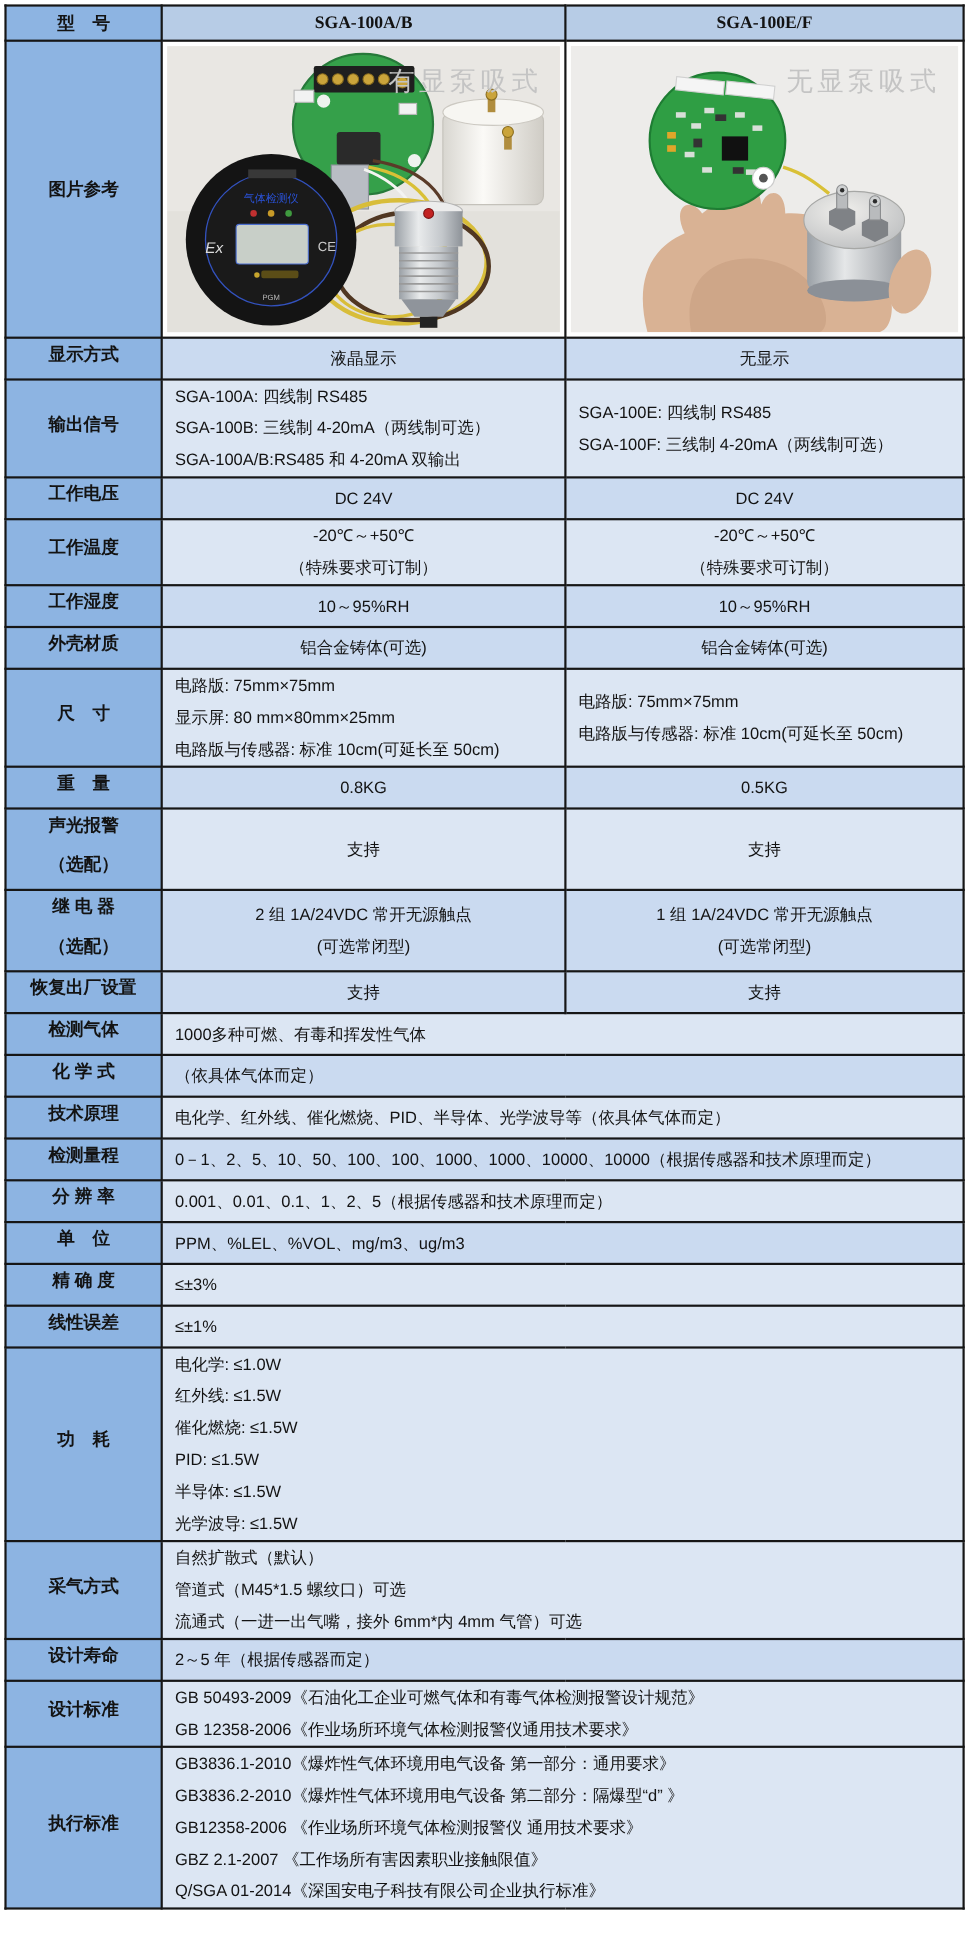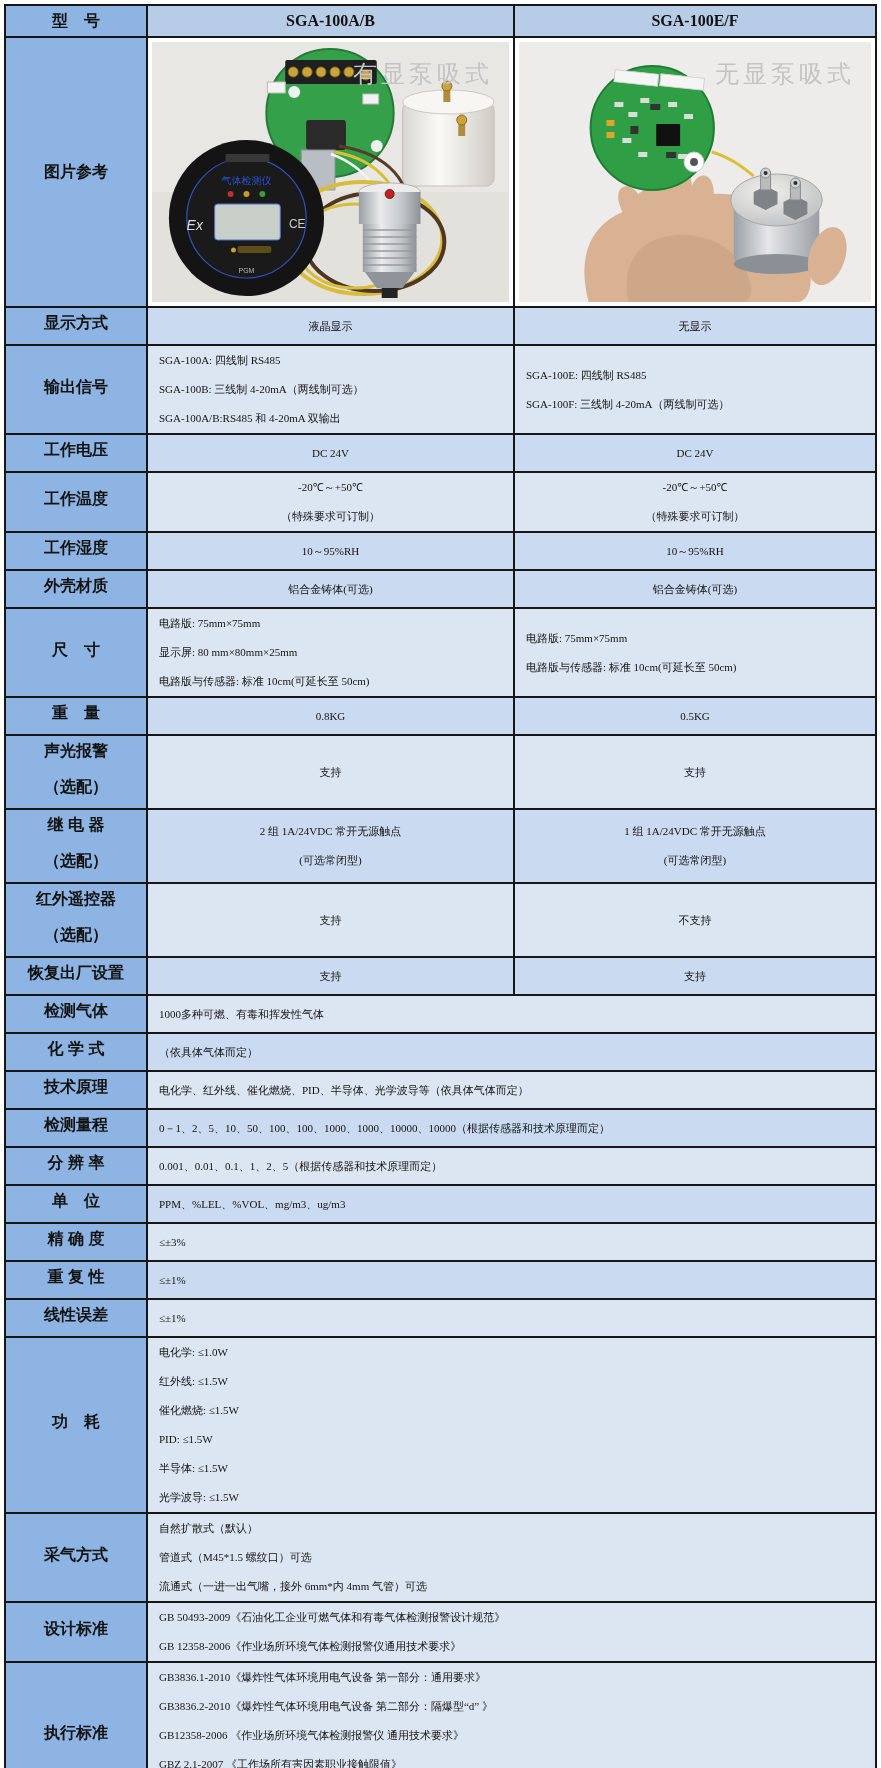--- a/index.html
+++ b/index.html
@@ -5,21 +5,21 @@
   html,body{margin:0;padding:0;background:#ffffff;}
   .page{position:relative;width:881px;height:1768px;background:#fff;overflow:hidden;
         font-family:"Liberation Sans","DejaVu Sans",sans-serif;}
   table.spec{position:absolute;left:4px;top:4px;border-collapse:collapse;table-layout:fixed;}
   td{border:2px solid var(--border,#161616);padding:0;vertical-align:middle;color:#131313;}
   .lab{background:var(--labelBg,#8db4e2);font-weight:bold;text-align:center;font-size:16px;}
   .lab .ln{height:36px;line-height:29px;}
   .hcell{height:30px;text-align:center;font-weight:bold;font-size:16px;
          font-family:"Liberation Serif","DejaVu Serif",serif;}
   .hval{background:var(--headerBg,#b7cce6);}
-  .val{font-family:Liberation Serif, serif;font-size:11px;text-align:center;}
+  .val{font-family:Liberation Sans, sans-serif;font-size:15px;text-align:center;}
   .val.left{text-align:left;padding-left:11px;padding-right:24px;}
   .val.light{background:var(--rowLight,#dce6f3);}
   .val.dark{background:var(--rowDark,#cadaf0);}
   .ln{height:29px;line-height:29px;white-space:nowrap;overflow:hidden;}
   .photo-td{background:#ffffff;padding:4px;}
   .photo{position:relative;height:260px;background:var(--photoBg,#e9e7e3);overflow:hidden;}
   .photo svg{display:block;width:100%;height:100%;}
   .wm{position:absolute;top:16px;right:16px;font-size:24px;letter-spacing:4px;
       color:var(--wm,#c6c6c6);font-family:"Liberation Serif","DejaVu Serif",serif;font-weight:normal;}
 </style>
@@ -331,32 +331,20 @@
             <div class="ln">2 组 1A/24VDC 常开无源触点</div>
             <div class="ln">(可选常闭型)</div>
           </td>
           <td class="val dark">
             <div class="ln">1 组 1A/24VDC 常开无源触点</div>
             <div class="ln">(可选常闭型)</div>
           </td>
         </tr>
         <tr>
           <td class="lab">
-            <div class="ln">红外遥控器</div>
-            <div class="ln">（选配）</div>
-          </td>
-          <td class="val light">
-            <div class="ln">支持</div>
-          </td>
-          <td class="val light">
-            <div class="ln">不支持</div>
-          </td>
-        </tr>
-        <tr>
-          <td class="lab">
             <div class="ln">恢复出厂设置</div>
           </td>
           <td class="val dark">
             <div class="ln">支持</div>
           </td>
           <td class="val dark">
             <div class="ln">支持</div>
           </td>
         </tr>
         <tr>
@@ -406,28 +394,20 @@
           <td class="val dark left" colspan="2">
             <div class="ln">PPM、%LEL、%VOL、mg/m3、ug/m3</div>
           </td>
         </tr>
         <tr>
           <td class="lab">
             <div class="ln">精 确 度</div>
           </td>
           <td class="val light left" colspan="2">
             <div class="ln">≤±3%</div>
-          </td>
-        </tr>
-        <tr>
-          <td class="lab">
-            <div class="ln">重 复 性</div>
-          </td>
-          <td class="val dark left" colspan="2">
-            <div class="ln">≤±1%</div>
           </td>
         </tr>
         <tr>
           <td class="lab">
             <div class="ln">线性误差</div>
           </td>
           <td class="val light left" colspan="2">
             <div class="ln">≤±1%</div>
           </td>
         </tr>
@@ -449,20 +429,28 @@
             <div class="ln">采气方式</div>
           </td>
           <td class="val light left" colspan="2">
             <div class="ln">自然扩散式（默认）</div>
             <div class="ln">管道式（M45*1.5 螺纹口）可选</div>
             <div class="ln">流通式（一进一出气嘴，接外 6mm*内 4mm 气管）可选</div>
           </td>
         </tr>
         <tr>
           <td class="lab">
+            <div class="ln">设计寿命</div>
+          </td>
+          <td class="val dark left" colspan="2">
+            <div class="ln">2～5 年（根据传感器而定）</div>
+          </td>
+        </tr>
+        <tr>
+          <td class="lab">
             <div class="ln">设计标准</div>
           </td>
           <td class="val light left" colspan="2">
             <div class="ln">GB 50493-2009《石油化工企业可燃气体和有毒气体检测报警设计规范》</div>
             <div class="ln">GB 12358-2006《作业场所环境气体检测报警仪通用技术要求》</div>
           </td>
         </tr>
         <tr>
           <td class="lab">
             <div class="ln">执行标准</div>

